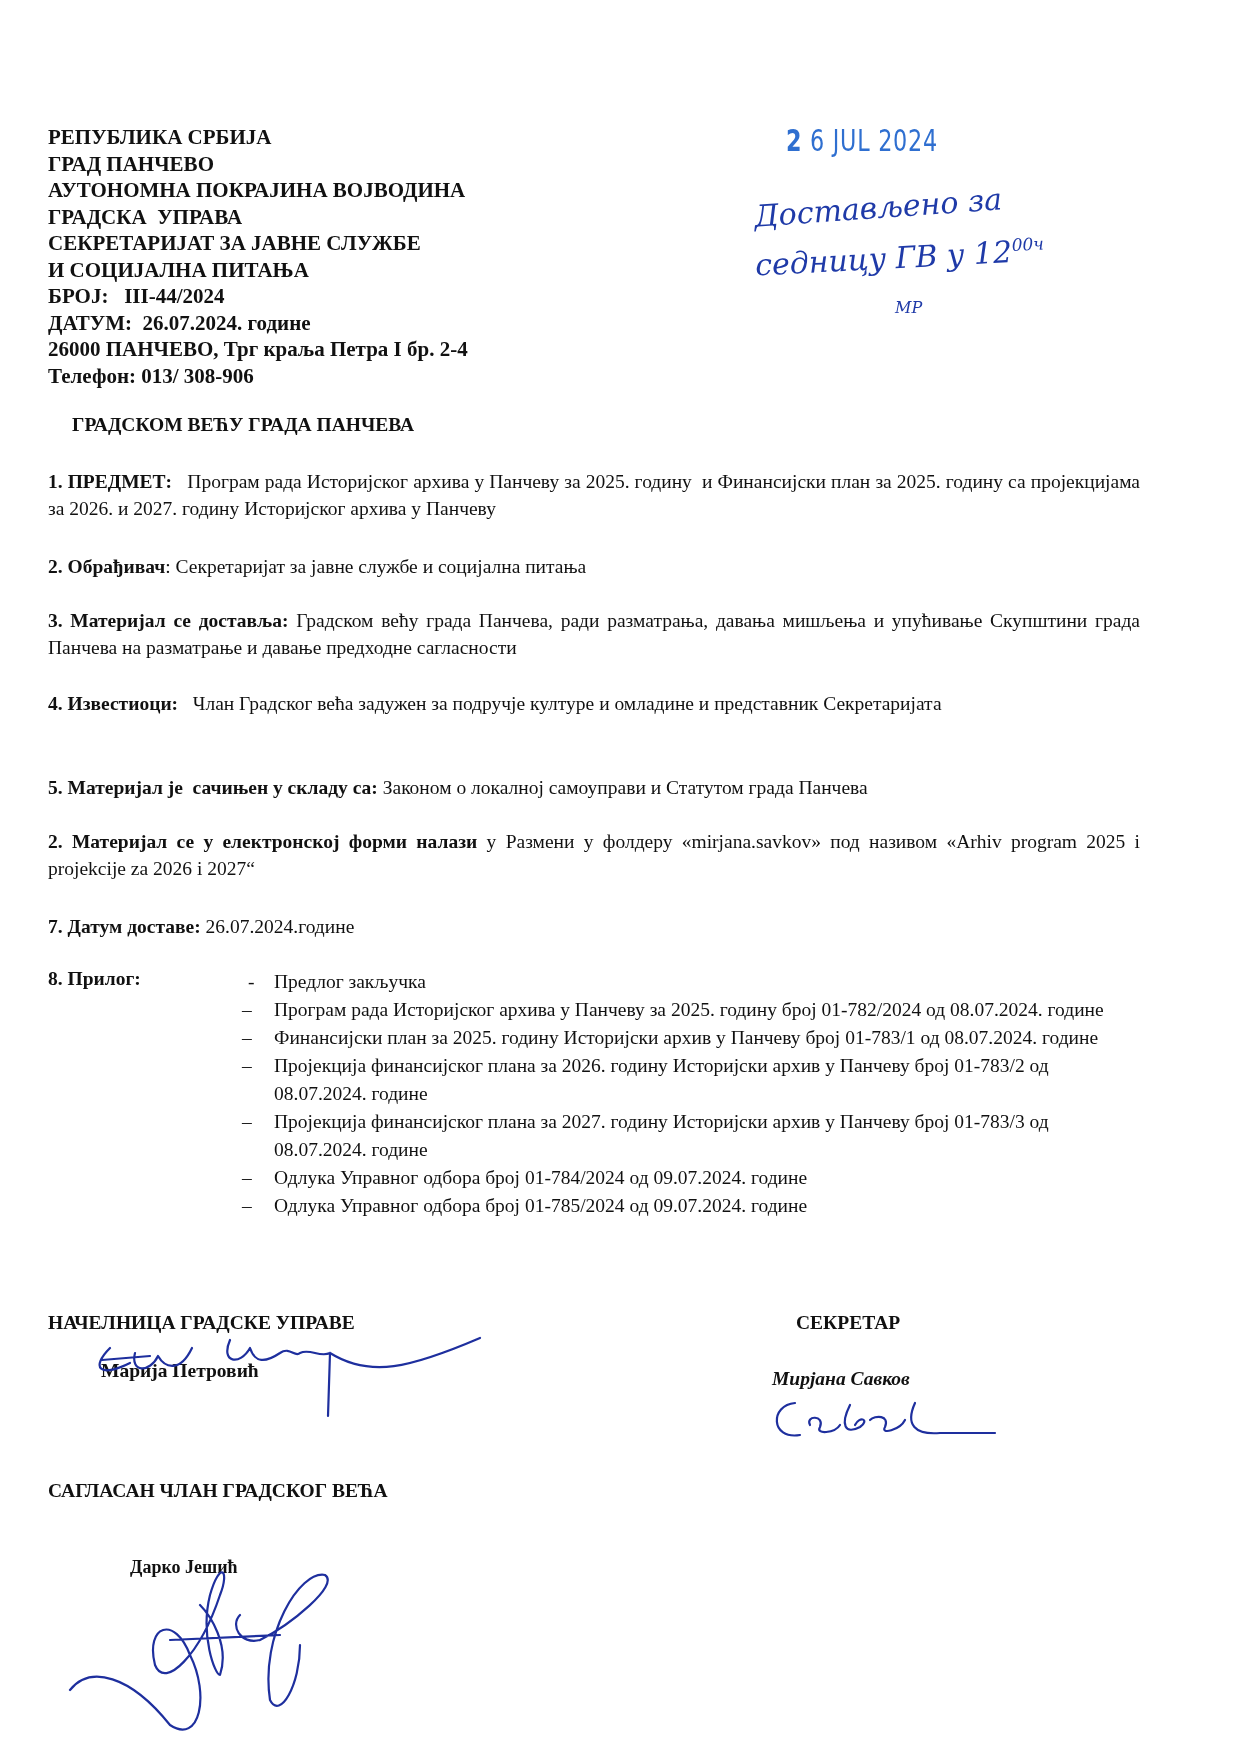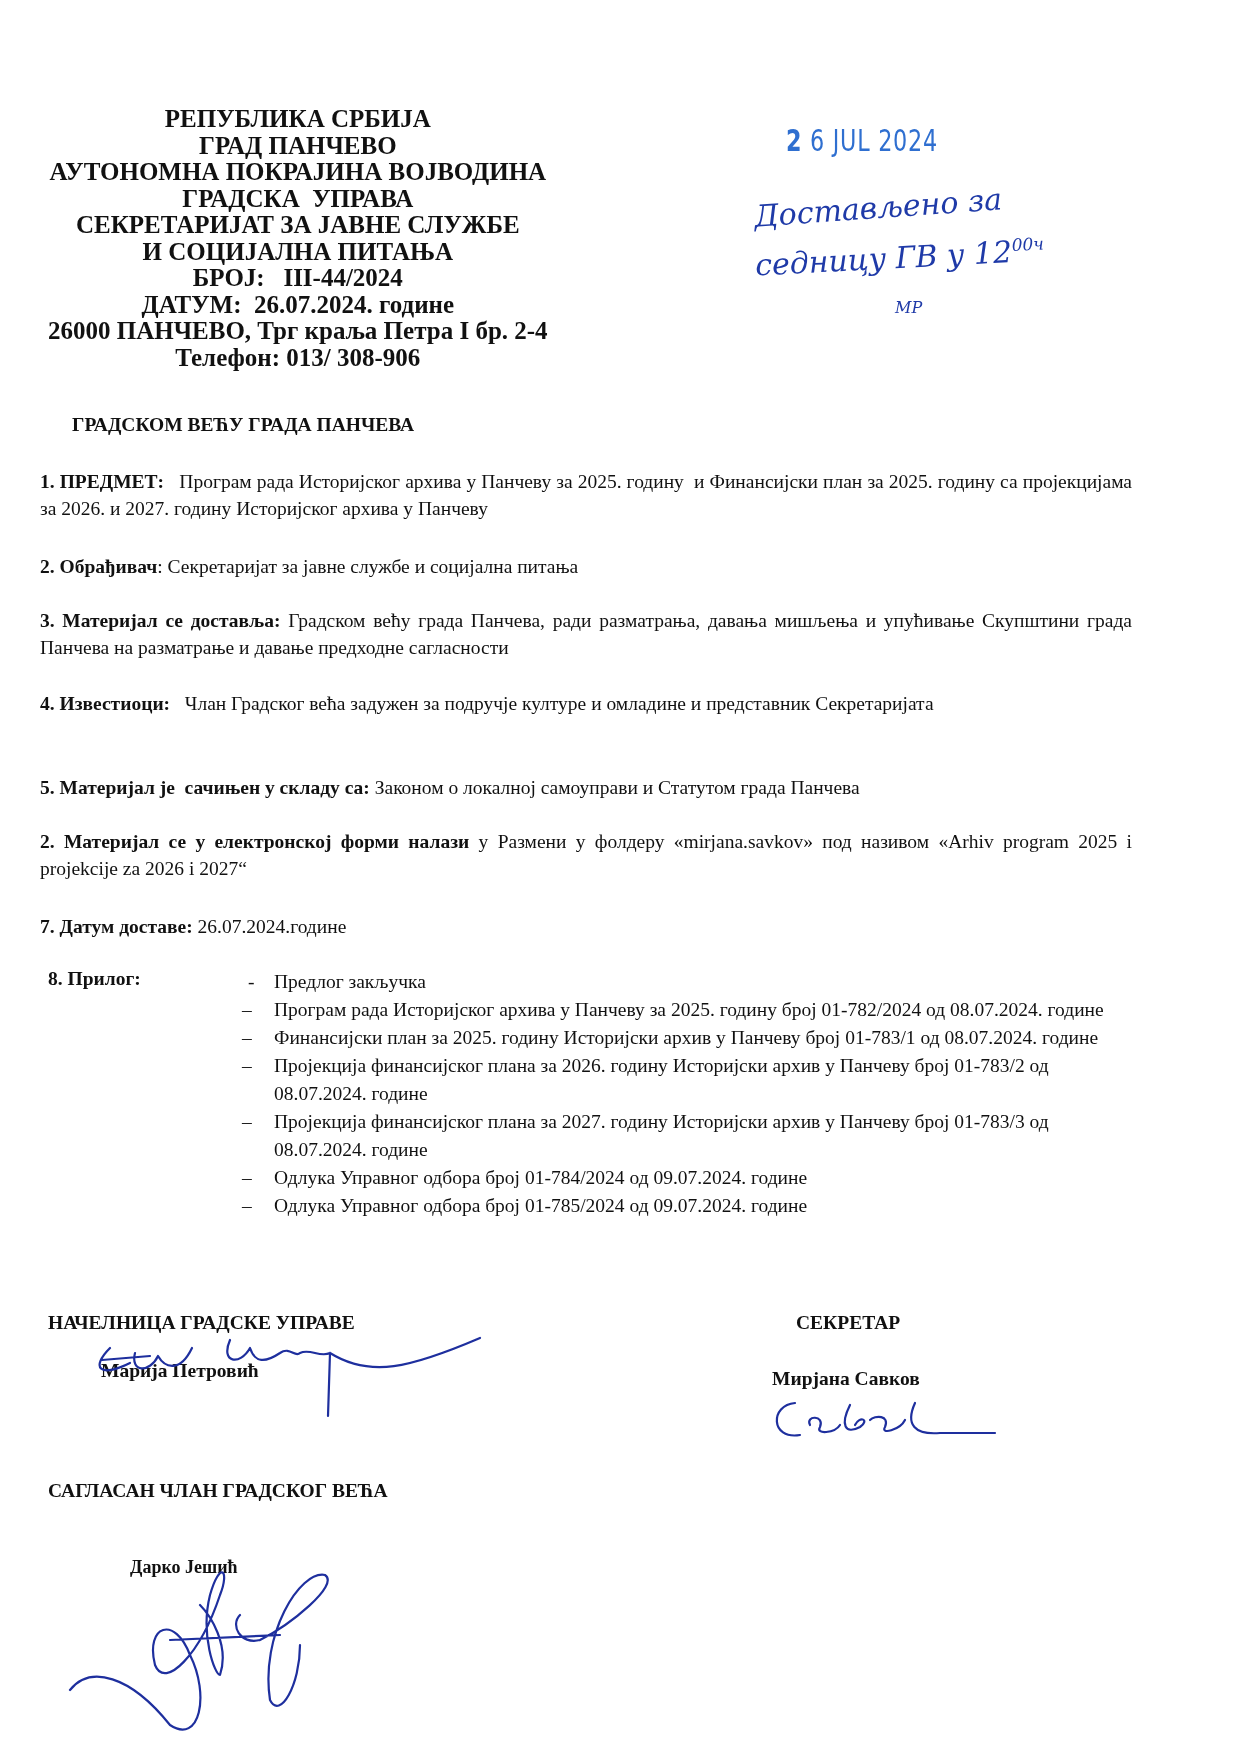--- a/index.html
+++ b/index.html
@@ -1,54 +1,54 @@
 <!DOCTYPE html>
 <html><head>
 <meta charset="utf-8">
 <style>
   html, body { margin: 0; padding: 0; background: #ffffff; }
   body { width: 1237px; height: 1758px; position: relative; overflow: hidden;
          font-family: "Liberation Serif", "DejaVu Serif", serif; color: #111; }
   .page { position: absolute; left: 0; top: 0; width: 1237px; height: 1758px; }
 
-  .header { position: absolute; left: 48px; top: 106px; font-weight: bold; font-size: 25px; line-height: 26.5px; text-align: center; }
+  .header { position: absolute; left: 48px; top: 124px; font-weight: bold; font-size: 21px; line-height: 26.5px; }
   .header div { white-space: nowrap; }
 
   .stamp { position: absolute; left: 786px; top: 122px; color: #2f6fd0; font-family: "DejaVu Sans", sans-serif;
            font-size: 31px; letter-spacing: 1px; transform: scaleX(0.72); transform-origin: left top; white-space: nowrap; }
   .stamp .big { font-weight: bold; }
   .hand { position: absolute; color: #1f3aa8; font-family: "DejaVu Serif", serif; font-style: italic; white-space: nowrap; }
   .hand-1 { left: 754px; top: 190px; font-size: 30px; transform: rotate(-4deg); }
   .hand-2 { left: 755px; top: 240px; font-size: 30px; transform: rotate(-3deg); }
   .hand-2 sup { font-size: 17px; }
   .hand-3 { left: 895px; top: 298px; font-size: 16px; }
 
   .addressee { position: absolute; left: 48px; top: 414px; font-weight: bold; font-size: 19.5px; margin-left: 24px; }
 
-  .item { position: absolute; left: 40px; width: 1092px; font-size: 19.5px; line-height: 27px; text-align: justify; }
+  .item { position: absolute; left: 48px; width: 1092px; font-size: 19.5px; line-height: 27px; text-align: justify; }
   .item b { font-weight: bold; }
   .item-1 { top: 468px; }
   .item-2 { top: 553px; }
   .item-3 { top: 607px; }
   .item-4 { top: 690px; }
   .item-5 { top: 774px; }
   .item-6 { top: 828px; }
   .item-7 { top: 913px; }
 
   .attach-label { position: absolute; left: 48px; top: 968px; font-weight: bold; font-size: 19.5px; }
   .attach-list { position: absolute; left: 238px; top: 968px; width: 880px; margin: 0; padding: 0; list-style: none; font-size: 19.5px; line-height: 28px; }
   .attach-list li { position: relative; padding-left: 36px; }
   .attach-list li .dash { position: absolute; left: 4px; top: 0; }
   .attach-list li:first-child .dash { left: 10px; }
 
   .sig-title { position: absolute; font-weight: bold; font-size: 19.5px; white-space: nowrap; }
   .sig-left-title { left: 48px; top: 1312px; }
   .sig-left-name { left: 101px; top: 1360px; font-weight: bold; }
   .sig-right-title { left: 796px; top: 1312px; }
-  .sig-right-name { left: 772px; top: 1368px; font-weight: bold; }
+  .sig-right-name { left: 772px; top: 1368px; font-weight: bold; font-style: italic; }
   .sig-council-title { left: 48px; top: 1480px; }
   .sig-council-name { left: 130px; top: 1557px; font-weight: bold; font-size: 18px; }
 
   svg.sig { position: absolute; overflow: visible; }
   svg.sig path { fill: none; stroke: #1e2f9e; stroke-width: 2.2; stroke-linecap: round; stroke-linejoin: round; }
 </style>
 </head>
 <body>
 
 <div class="page">

